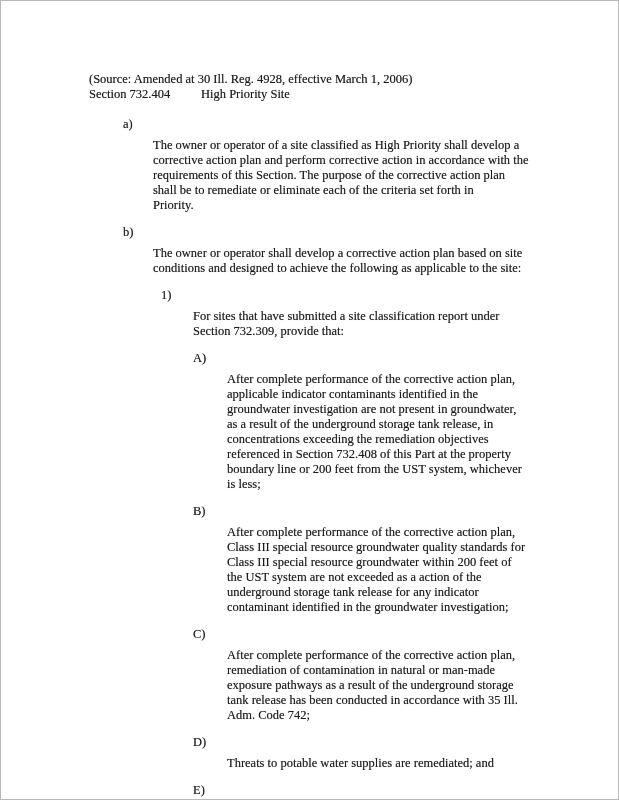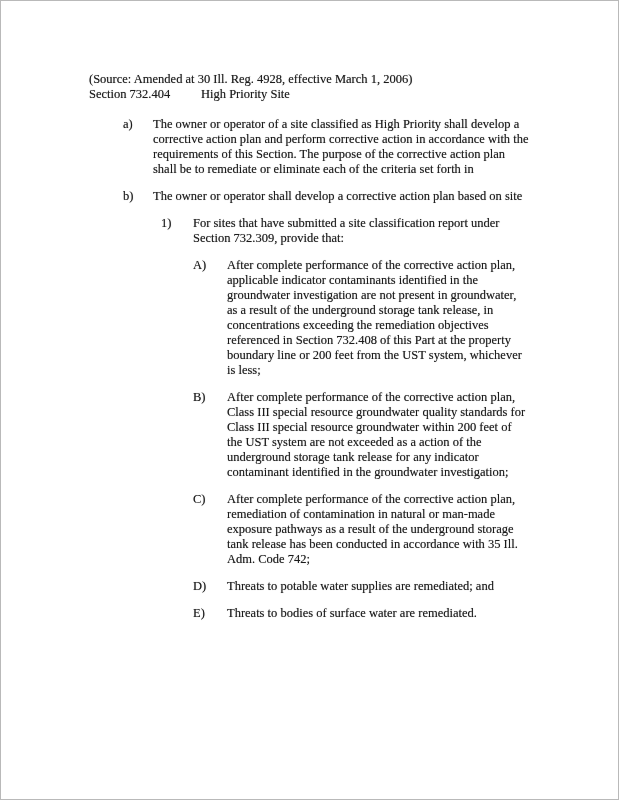--- a/index.html
+++ b/index.html
@@ -45,20 +45,21 @@
   }
   .marker {
     flex-shrink: 0;
     white-space: nowrap;
   }
   .indent-1 .marker { margin-left: 34px;  width: 30px; }
   .indent-2 .marker { margin-left: 72px;  width: 32px; }
   .indent-3 .marker { margin-left: 104px; width: 34px; }
   .body {
     min-width: 0;
+    margin-top: 21px;
   }
   .line {
     white-space: nowrap;
   }
 </style>
 </head>
 <body>
 
 <div class="page">
   <div class="source-line">(Source:  Amended at 30 Ill. Reg. 4928, effective March 1, 2006)</div>
@@ -69,26 +70,28 @@
   </div>
 
   <div id="items">
       <div class="item indent-1">
         <span class="marker">a)</span>
         <div class="body">
           <div class="line">The owner or operator of a site classified as High Priority shall develop a</div>
           <div class="line">corrective action plan and perform corrective action in accordance with the</div>
           <div class="line">requirements of this Section.  The purpose of the corrective action plan</div>
           <div class="line">shall be to remediate or eliminate each of the criteria set forth in</div>
+          <div class="line">Priority.</div>
         </div>
       </div>
       <div class="item indent-1">
         <span class="marker">b)</span>
         <div class="body">
           <div class="line">The owner or operator shall develop a corrective action plan based on site</div>
+          <div class="line">conditions and designed to achieve the following as applicable to the site:</div>
         </div>
       </div>
       <div class="item indent-2">
         <span class="marker">1)</span>
         <div class="body">
           <div class="line">For sites that have submitted a site classification report under</div>
           <div class="line">Section 732.309, provide that:</div>
         </div>
       </div>
       <div class="item indent-3">

